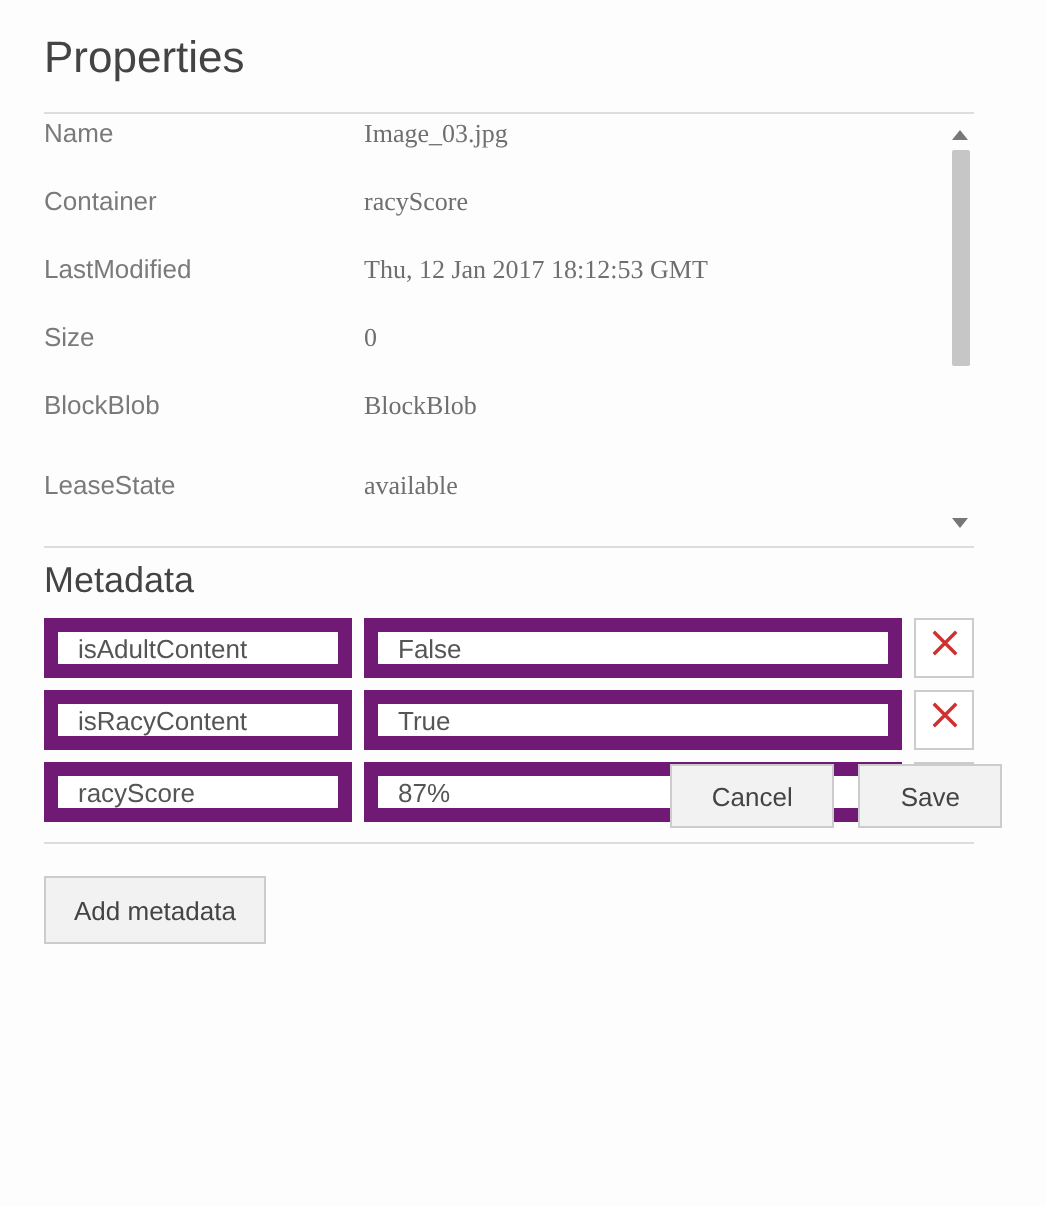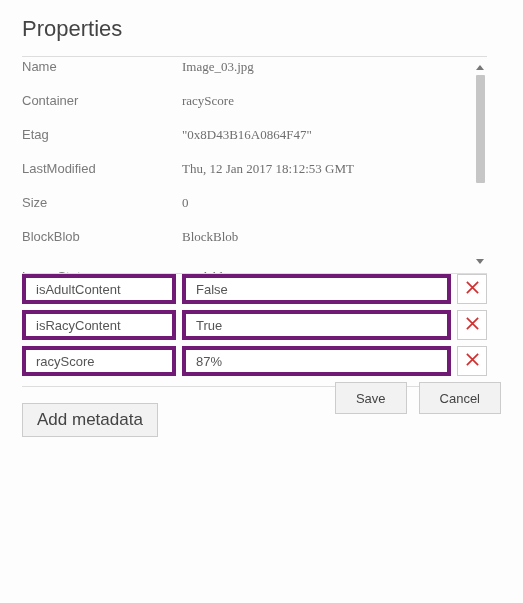--- a/index.html
+++ b/index.html
@@ -74,21 +74,21 @@
     color: #444;
     margin: 6px 0 8px 0;
   }
   .meta-table { width: 100%; }
   .meta-row {
     display: flex;
     gap: 6px;
     margin-bottom: 6px;
   }
   .meta-key, .meta-val {
-    border: 4px solid #701a75;
+    border: 7px solid #701a75;
     background: #fff;
     height: 30px;
     font-size: 13px;
     padding: 0 10px;
     font-family: inherit;
     color: #555;
     outline: none;
   }
   .meta-key { width: 154px; flex-shrink:0; }
   .meta-val { flex: 1; }
@@ -100,21 +100,21 @@
     flex-shrink:0;
     cursor: pointer;
   }
   .meta-del svg { width: 15px; height: 15px; }
   .add-meta {
     margin-top: 16px;
     border: 1px solid #ccc;
     background: #f2f2f2;
     height: 34px;
     padding: 0 14px;
-    font-size: 17px;
+    font-size: 13px;
     color: #444;
     font-family: inherit;
     cursor: pointer;
   }
   .footer {
     position: absolute;
     right: 22px; bottom: 18px;
     display: flex; gap: 12px;
   }
   .btn {
@@ -141,24 +141,20 @@
     <div class="props-list">
       <div class="prop-row">
         <span class="prop-label">Name</span>
         <span class="prop-value">Image_03.jpg</span>
       </div>
       <div class="prop-row">
         <span class="prop-label">Container</span>
         <span class="prop-value">racyScore</span>
       </div>
       <div class="prop-row">
-        <span class="prop-label">Etag</span>
-        <span class="prop-value">"0x8D43B16A0864F47"</span>
-      </div>
-      <div class="prop-row">
         <span class="prop-label">LastModified</span>
         <span class="prop-value">Thu, 12 Jan 2017 18:12:53 GMT</span>
       </div>
       <div class="prop-row">
         <span class="prop-label">Size</span>
         <span class="prop-value">0</span>
       </div>
       <div class="prop-row">
         <span class="prop-label">BlockBlob</span>
         <span class="prop-value">BlockBlob</span>
@@ -177,20 +173,21 @@
       <div class="scroll-thumb"></div>
       <div class="scroll-arrow" style="position:absolute;bottom:0;">
         <svg width="8" height="5" viewBox="0 0 8 5">
             <polygon points="0,0 8,0 4,5" fill="#777"></polygon>
           </svg>
       </div>
     </div>
   </div>
 
   <hr class="hr">
+  <h2 class="section">Metadata</h2>
 
   <div class="meta-table">
     <div class="meta-row">
       <input class="meta-key" value="isAdultContent" style="">
       <input class="meta-val" value="False" style="">
       <div class="meta-del">
         <span>
           <svg viewBox="0 0 16 16">
               <path d="M2 2 L14 14 M14 2 L2 14" stroke="#d13030" stroke-width="1.8" fill="none"></path>
             </svg>
@@ -219,17 +216,17 @@
         </span>
       </div>
     </div>
   </div>
 
   <hr class="hr" style="margin-top:10px;">
 
   <button class="add-meta">Add metadata</button>
 
   <div class="footer">
+    <button class="btn">Cancel</button>
     <button class="btn">Save</button>
-    <button class="btn">Cancel</button>
   </div>
 
 </div>
 
 </body></html>

